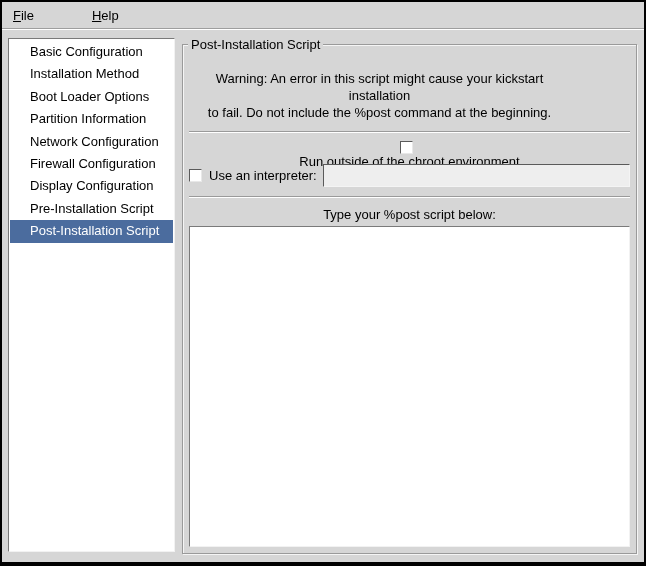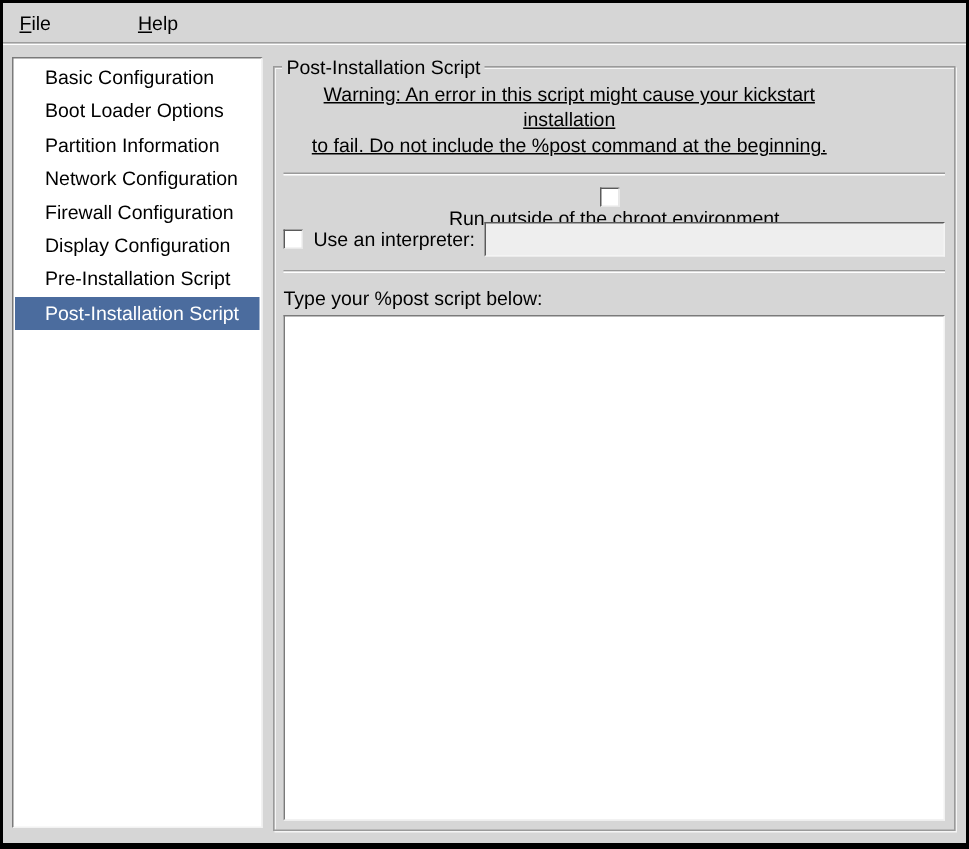--- a/index.html
+++ b/index.html
@@ -75,25 +75,24 @@
     padding: 0 6px 6px 6px;
   }
   .frame-title {
     position: absolute;
     top: -8px; left: 5px;
     background: #d6d6d6;
     padding: 0 3px;
     white-space: nowrap;
   }
   .warning {
-    margin-top: 9px;
+    margin-top: 25px;
     margin-right: 60px;
     text-align: center;
     line-height: 17px;
-    text-decoration: underline;
   }
   .hsep {
     height: 2px;
     border-top: 1px solid #9a9a9a;
     border-bottom: 1px solid #ffffff;
   }
   .sep1 { margin-top: 10px; }
   .sep2 { margin-top: 9px; }
 
   .check-row {
@@ -119,21 +118,21 @@
     border: 1px solid;
     border-color: #5a5a5a #f4f4f4 #f4f4f4 #5a5a5a;
     font-family: "Liberation Sans", "DejaVu Sans", sans-serif;
     font-size: 13px;
     padding: 0 3px;
     outline: none;
   }
 
   .script-label {
     margin-top: 8px;
-    text-align: left;
+    text-align: center;
     line-height: 17px;
   }
   .script-area {
     flex: 1;
     margin-top: 3px;
     background: #ffffff;
     border: 1px solid;
     border-color: #7a7a7a #f2f2f2 #f2f2f2 #7a7a7a;
     resize: none;
     outline: none;
@@ -147,20 +146,21 @@
 
 <div class="window">
 
   <div class="menubar">
     <div class="menu-item"><span class="mn">F</span><span>ile</span></div>
     <div class="menu-item"><span class="mn">H</span><span>elp</span></div>
   </div>
 
   <ul class="sidebar">
     <li>Basic Configuration</li>
+    <li>Installation Method</li>
     <li>Boot Loader Options</li>
     <li>Partition Information</li>
     <li>Network Configuration</li>
     <li>Firewall Configuration</li>
     <li>Display Configuration</li>
     <li>Pre-Installation Script</li>
     <li class="selected">Post-Installation Script</li>
   </ul>
 
   <div class="frame">

